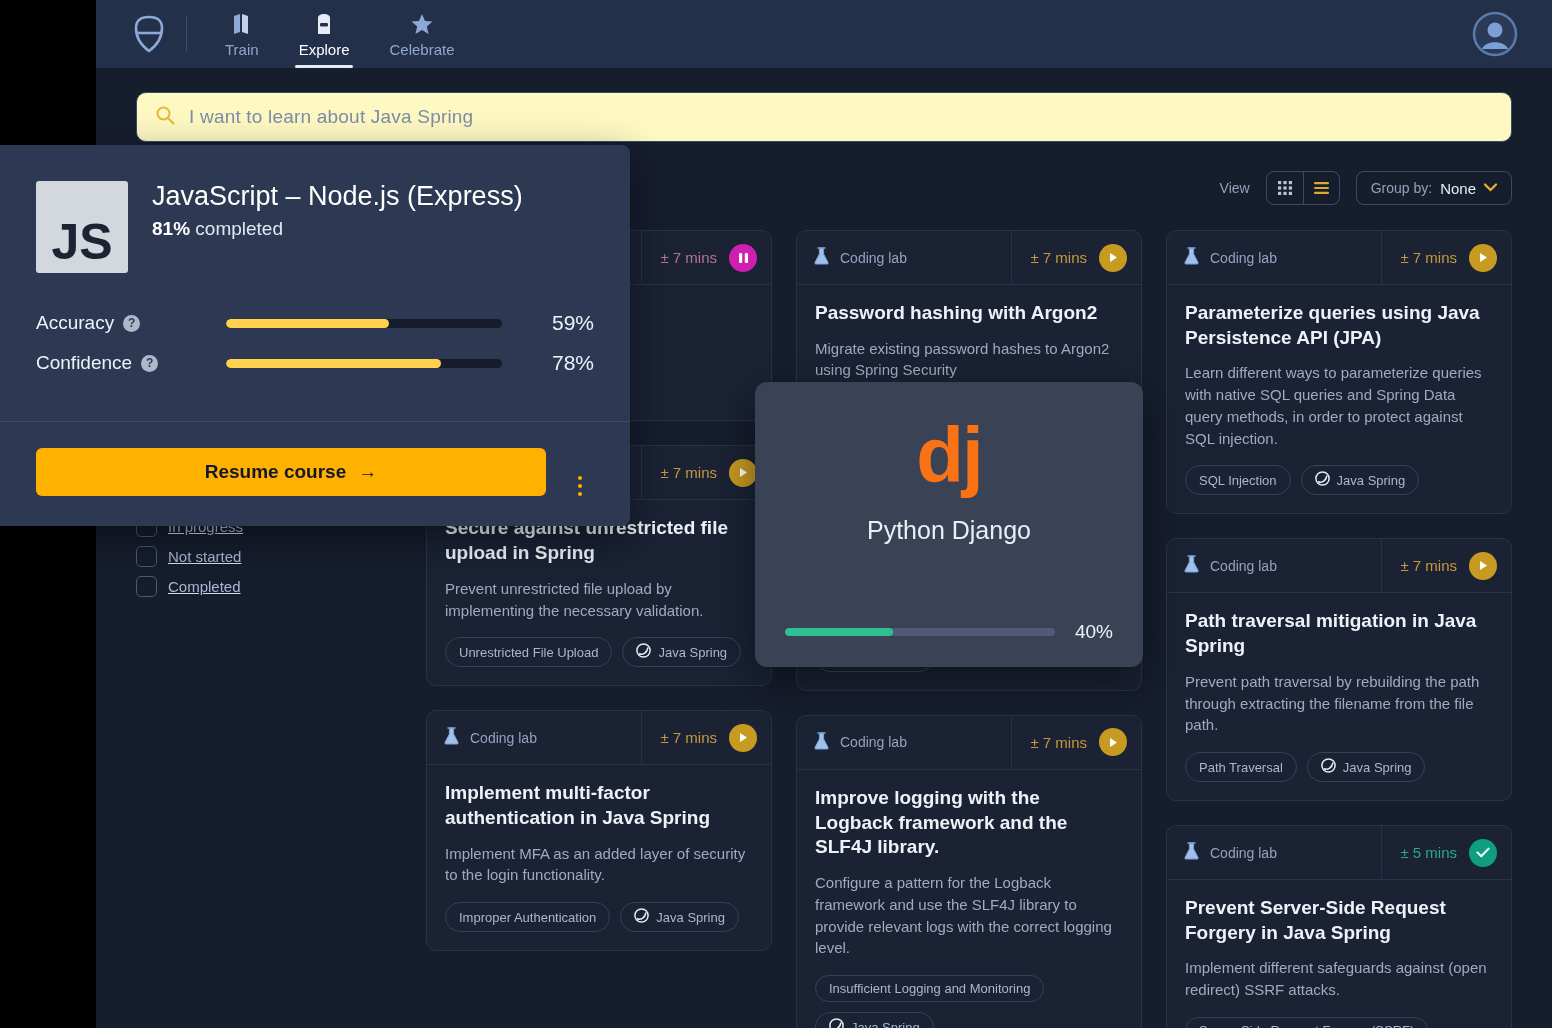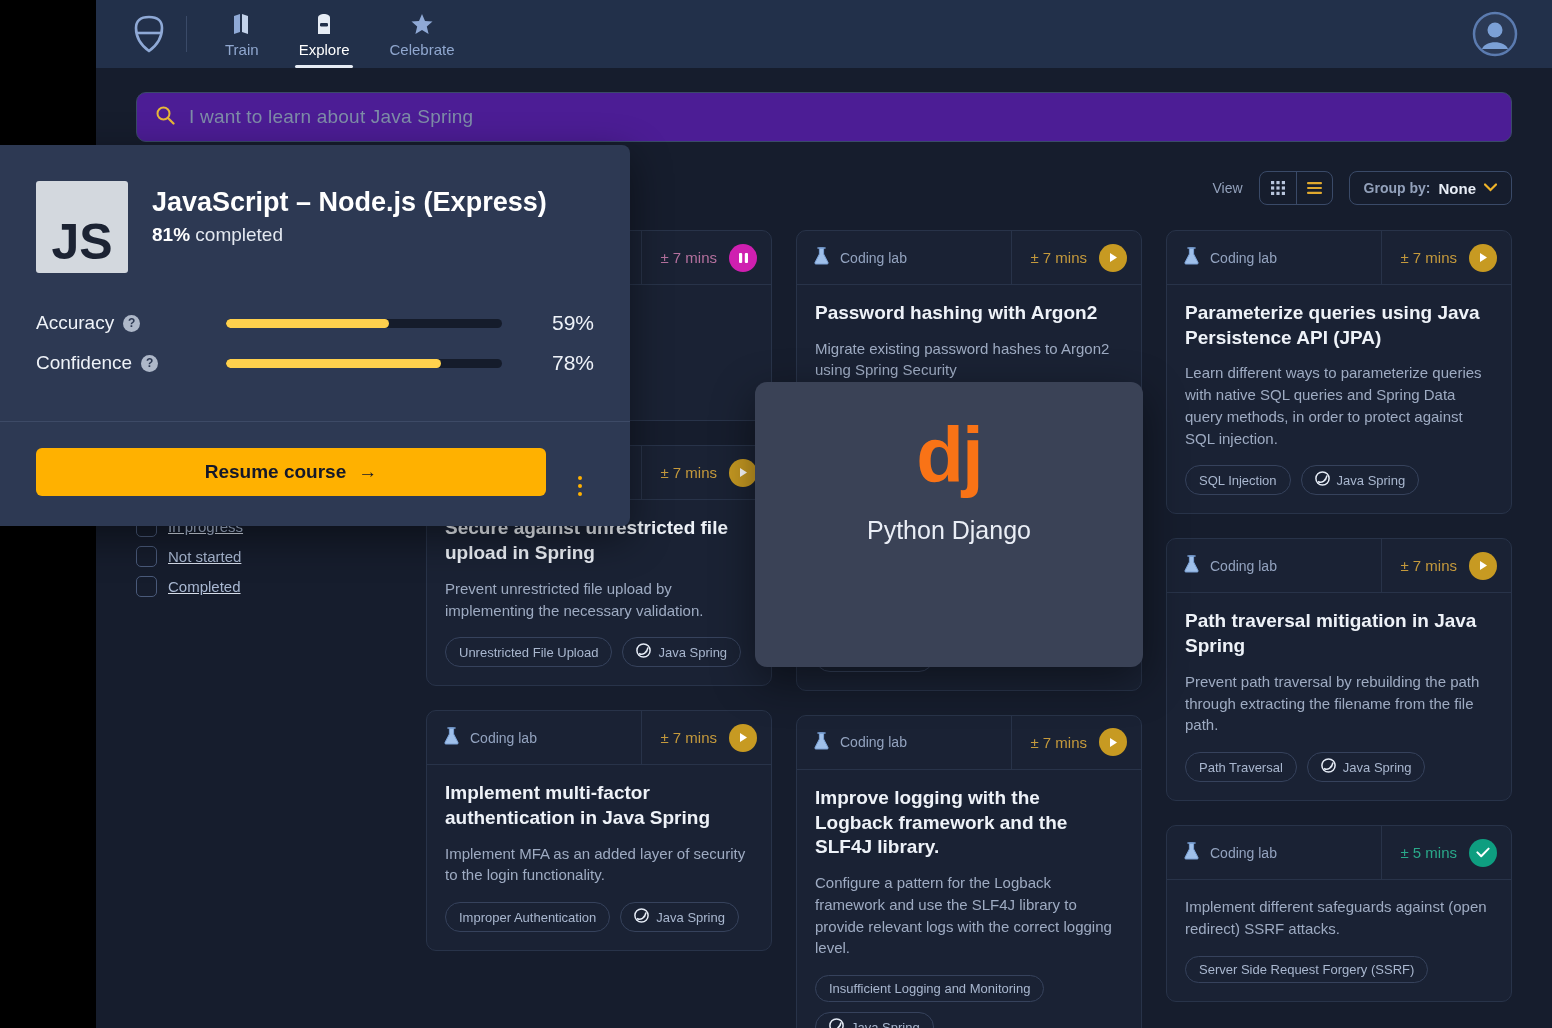--- a/index.html
+++ b/index.html
@@ -40,21 +40,21 @@
   .navitem.active:after {
     content:""; position:absolute; left:12px; right:12px; bottom:0;
     height:3px; background:#e6ecf5; border-radius:2px;
   }
   .avatar { margin-left:auto; width:46px; height:46px; border-radius:50%; }
 
   
   .searchwrap { padding: 24px 40px 0 40px; background:#161d2d; }
   .searchbox {
     height: 50px; border:1px solid #3a4a68; border-radius:10px;
-    background:#4c1d95; display:flex; align-items:center; padding:0 18px; gap:14px;
+    background:#fef9c3; display:flex; align-items:center; padding:0 18px; gap:14px;
   }
   .searchbox .placeholder { color:#7e8da8; font-size:19px; letter-spacing:.2px; }
 
   
   .filterbar {
     margin-top: 26px; padding: 0 40px;
     display:flex; align-items:center; height:40px;
   }
   .chip-filter {
     display:flex; align-items:center; gap:10px;
@@ -66,21 +66,21 @@
   .count { margin-left:18px; font-size:14px; color:#97a6c2; }
   .count b { color:#8fa7d6; }
   .right-tools { margin-left:auto; display:flex; align-items:center; gap:16px;text-align:center; }
   .view-label { font-size:14px; color:#93a1bb; }
   .viewtoggle { display:flex; border:1px solid #3a4a68; border-radius:8px; overflow:hidden; height:34px; }
   .viewtoggle > div { width:36px; display:flex; align-items:center; justify-content:center; cursor:pointer; }
   .viewtoggle > div + div { border-left:1px solid #3a4a68; }
   .groupby {
     display:flex; align-items:center; gap:8px;
     border:1px solid #3a4a68; border-radius:8px; height:34px; padding:0 14px;
-    font-size:14px; color:#93a1bb; cursor:pointer;font-weight:bold;
+    font-size:14px; color:#93a1bb; cursor:pointer;
   }
   .groupby .val { color:#e8edf6; font-size:15px; }
   .caret { color:#f0b429; font-size:12px; }
 
   
   .content { display:flex; padding: 22px 40px 0 40px; gap: 28px; }
   .sidebar { width: 262px; flex:0 0 262px; }
   .sb-title { font-size:16px; font-weight:700; color:#e9eef7; margin-bottom:14px; }
   .sb-row { display:flex; align-items:center; gap:11px; margin-bottom:9px;text-decoration:underline; }
   .cbox { width:21px; height:21px; border:1.5px solid #4a5a7a; border-radius:5px; background:transparent; flex:0 0 21px; }
@@ -115,21 +115,21 @@
   .js-card {
     position:absolute; left:0; top:145px; width:630px;
     background:#2d3953; border-radius:0 8px 8px 0;
     box-shadow: 0 12px 40px rgba(0,0,0,.45);
     z-index: 50;
   }
   .js-top { padding: 36px 36px 30px 36px; }
   .js-headrow { display:flex; gap:24px; align-items:flex-start; }
   .js-logo { width:92px; height:92px; background:#d3d8de; border-radius:3px; display:flex; align-items:flex-end; justify-content:center; }
   .js-logo span { font-size:50px; font-weight:800; color:#1c2333; line-height:1; padding-bottom:6px; font-family:"Liberation Sans",sans-serif; }
-  .js-name { font-size:27px; font-weight:700; color:#ffffff; margin-top:6px; }
+  .js-name { font-size:27px; font-weight:400; color:#ffffff; }
   .js-sub { font-size:19px; color:#e3e8f0; margin-top:6px; }
   .js-sub b { font-weight:700; color:#ffffff; }
   .js-stats { margin-top:38px; }
   .js-stat { display:flex; align-items:center; margin-bottom:16px; }
   .js-stat .lbl { width:190px; font-size:19px; color:#eef2f8; display:flex; align-items:center; gap:9px; }
   .qmark { width:17px; height:17px; border-radius:50%; background:#aeb8c9; color:#2d3953; font-size:12px; font-weight:700; display:flex; align-items:center; justify-content:center; }
   .bar { flex:1; height:9px; border-radius:5px; background:#151c2b; max-width:295px; overflow:hidden; }
   .bar > i { display:block; height:100%; background:#ffd14d; border-radius:5px; }
   .js-stat .pct { width:92px; text-align:right; font-size:21px; color:#eef2f8; }
   .js-bottom { border-top:1px solid #3d4a66; padding: 26px 36px 30px 36px; display:flex; align-items:flex-end; gap:20px; }
@@ -639,20 +639,21 @@
               <div class="meta">
                 <span class="mins done">± 5 mins</span>
                 <span class="actbtn check">
                     <svg width="14" height="11" viewBox="0 0 14 11">
                       <path d="M1.4 5.4 L5.2 9.2 L12.6 1.6" fill="none" stroke="#fff" stroke-width="2" stroke-linecap="round" stroke-linejoin="round"></path>
                     </svg>
                   </span>
               </div>
             </div>
             <div class="card-body">
+              <div class="card-title">Prevent Server-Side Request Forgery in Java Spring</div>
               <div class="card-desc">Implement different safeguards against (open redirect) SSRF attacks.</div>
               <div class="tags">
                 <span class="tag">Server Side Request Forgery (SSRF)</span>
 
               </div>
             </div>
           </div>
         </div>
 
       </div>
@@ -707,18 +708,24 @@
           <i></i>
           <i></i>
           <i></i>
         </span>
     </div>
   </div>
 
   <div class="dj-card">
     <div class="dj-logo">dj</div>
     <div class="dj-name">Python Django</div>
+    <div class="dj-prog">
+      <span class="dj-bar">
+          <i style="width:40%"></i>
+        </span>
+      <span class="dj-pct">40%</span>
+    </div>
   </div>
 
   <div class="blackstrip lower"></div>
   <div class="blackstrip" style="height:145px"></div>
 
 </div>
 
 </body></html>

